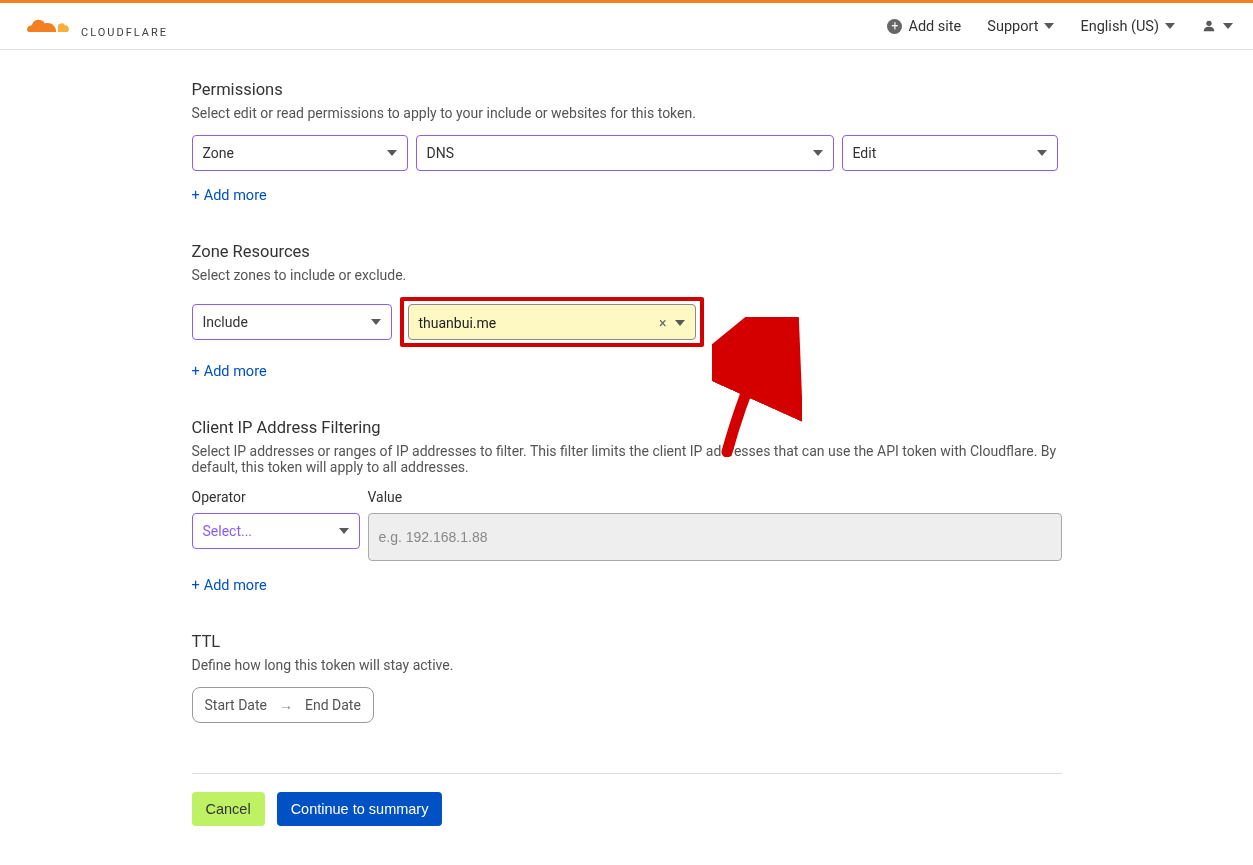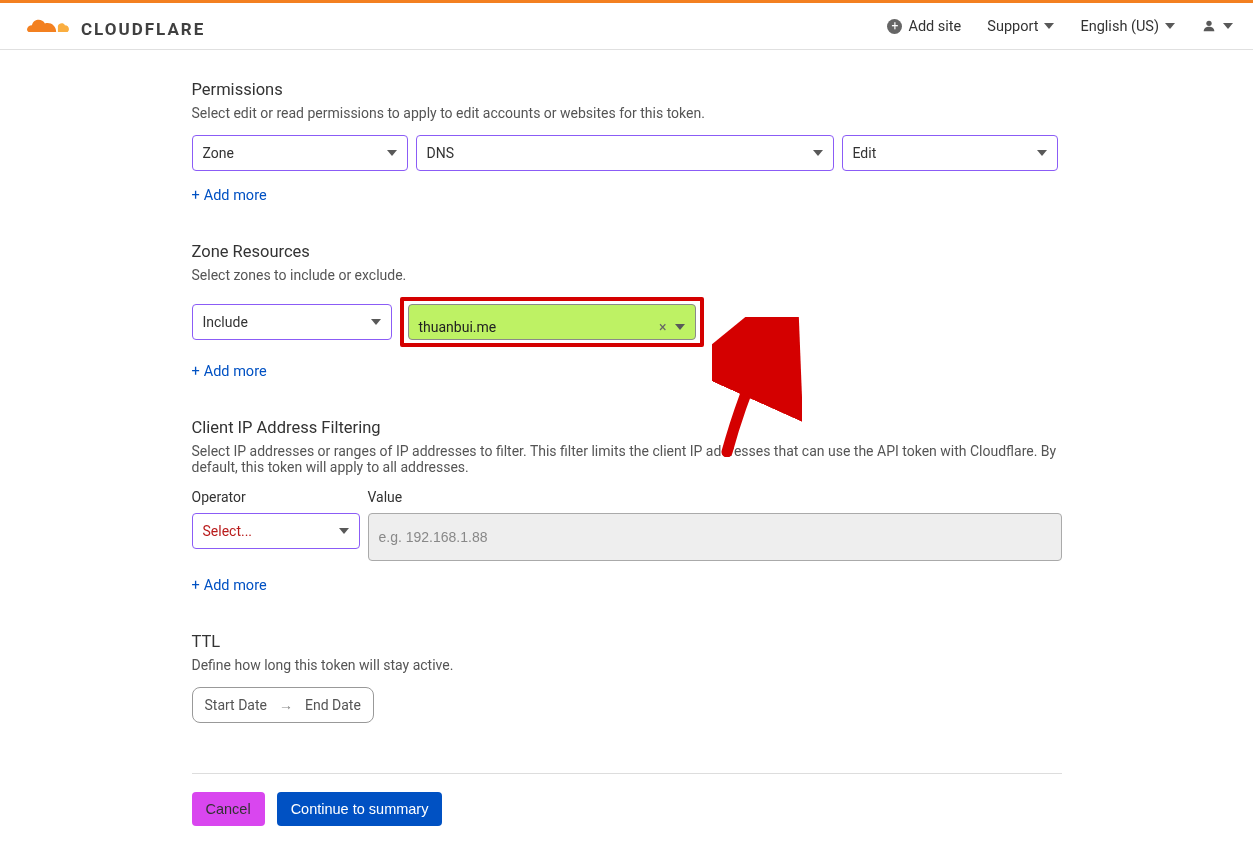--- a/index.html
+++ b/index.html
@@ -4,21 +4,21 @@
   <style>
     * { box-sizing: border-box; margin: 0; padding: 0; }
     body { font-family: -apple-system, BlinkMacSystemFont, "Segoe UI", Roboto, Helvetica, Arial, sans-serif; background: #fff; color: #222; }
 
     .top-bar { height: 3px; background: #f38020; width: 100%; }
 
     .header { display: flex; align-items: center; justify-content: space-between; padding: 10px 20px; border-bottom: 1px solid #e0e0e0; }
 
     .logo { display: flex; align-items: flex-end; gap: 6px; }
     .logo-cloud { width: 55px; height: 26px; position: relative; }
-    .logo-text { font-size: 17px; font-weight: 700; letter-spacing: 2px; color: #404040; }
+    .logo-text { font-size: 11px; font-weight: 400; letter-spacing: 2px; color: #404040; }
 
     .header-right { display: flex; align-items: center; gap: 26px; }
     .header-item { display: flex; align-items: center; gap: 6px; font-size: 14.5px; color: #333; cursor: pointer; }
     .plus-circle { width: 15px; height: 15px; border-radius: 50%; background: #666; display: flex; align-items: center; justify-content: center; color: #fff; font-size: 12px; line-height: 1; }
     .caret-down { width: 0; height: 0; border-left: 5px solid transparent; border-right: 5px solid transparent; border-top: 6px solid #595959; }
     .person-icon { width: 16px; height: 16px; }
 
     .content { max-width: 870px; margin: 0 auto; padding: 30px 0 80px; position: relative; }
 
     .section { margin-bottom: 38px; }
@@ -31,44 +31,44 @@
       border: 1px solid #8b5cf6; border-radius: 4px; height: 36px;
       display: flex; align-items: center; justify-content: space-between;
       padding: 0 10px; font-size: 14px; color: #333; background: #fff; cursor: pointer;
     }
     .select-box .caret-down { border-top-color: #595959; }
 
     .add-more { color: #0051c3; font-size: 14.5px; cursor: pointer; display: inline-flex; align-items: center; gap: 4px; }
     .add-more .plus { color: #0051c3; }
 
     .highlight-box { border: 4px solid #d40000; padding: 3px 4px; border-radius: 2px; position: relative; }
-    .zone-select { border: 1px solid #8a8a8a; border-radius: 4px; height: 36px; display: flex; align-items: flex-end; justify-content: space-between; padding: 4px 10px; font-size: 14px; background: #bef264; }
+    .zone-select { border: 1px solid #8a8a8a; border-radius: 4px; height: 36px; display: flex; align-items: flex-start; justify-content: space-between; padding: 10px 10px; font-size: 14px; background: #fef9c3; }
     .zone-select-right { display: flex; align-items: center; gap: 8px; }
     .clear-x { font-size: 14px; color: #666; cursor: pointer; }
 
     .arrow-svg { position: absolute; z-index: 10; pointer-events: none; }
 
     .label-sm { font-size: 14px; color: #333; margin-bottom: 8px; }
 
     .text-input {
       border: 1px solid #aaa; border-radius: 4px; height: 48px; width: 100%;
       padding: 0 10px; font-size: 14px; background: #eeeeee; color: #888;
     }
     .text-input::placeholder { color: #888; }
 
-    .select-box.placeholder span:first-child { color: #b91c1c; }
+    .select-box.placeholder span:first-child { color: #8b5cf6; }
 
     .ttl-box { border: 1px solid #999; border-radius: 8px; height: 36px; display: inline-flex; align-items: center; gap: 12px; padding: 0 12px; font-size: 14px; color: #555; cursor: pointer; }
     .arrow-right { color: #888; }
 
     .divider { border-top: 1px solid #ddd; margin: 50px 0 18px; }
 
     .footer-buttons { display: flex; gap: 12px; }
     .btn { height: 34px; padding: 0 14px; border-radius: 4px; font-size: 14.5px; cursor: pointer; border: none; }
-    .btn-cancel { background: #d946ef; color: #333; }
+    .btn-cancel { background: #bef264; color: #333; }
     .btn-primary { background: #0051c3; color: #fff; }
 
     .col { display: flex; flex-direction: column; }
   </style>
 </head>
 <body>
 
 <div class="top-bar"></div>
 
 <div class="header">
@@ -99,21 +99,21 @@
       </svg>
       <span class="caret-down"></span>
     </div>
   </div>
 </div>
 
 <div class="content">
 
   <div class="section">
     <div class="section-title">Permissions</div>
-    <div class="section-desc">Select edit or read permissions to apply to edit accounts or websites for this token.</div>
+    <div class="section-desc">Select edit or read permissions to apply to your include or websites for this token.</div>
     <div class="row">
       <div class="select-box" style="width:216px">
         <span>Zone</span>
         <span class="caret-down"></span>
       </div>
       <div class="select-box" style="width:418px">
         <span>DNS</span>
         <span class="caret-down"></span>
       </div>
       <div class="select-box" style="width:216px">

